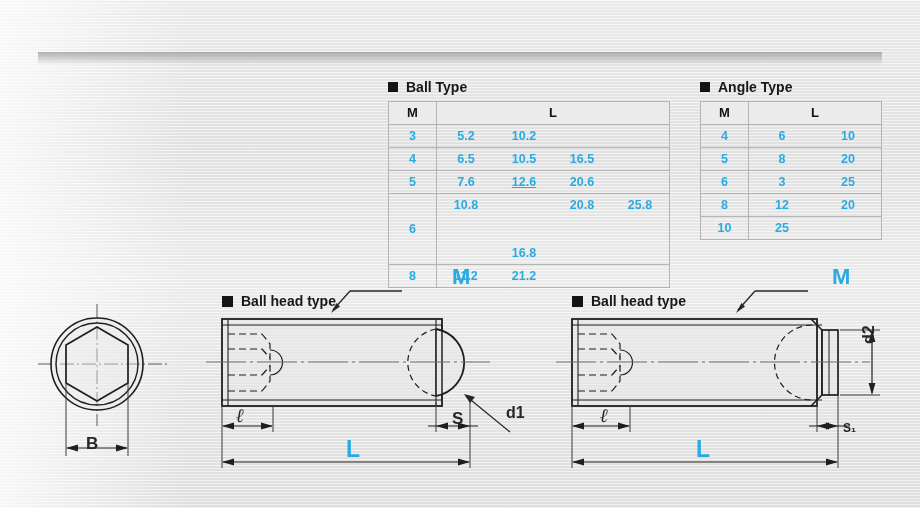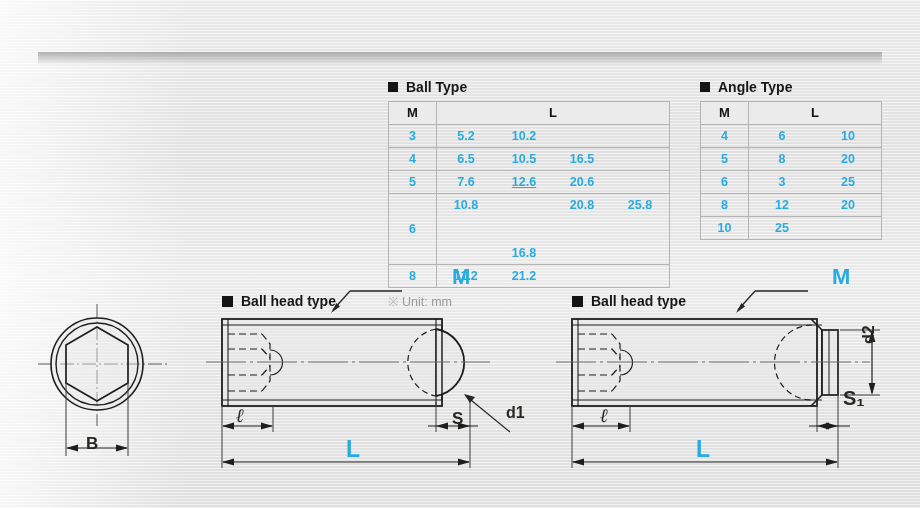--- a/index.html
+++ b/index.html
@@ -140,24 +140,20 @@
               <div class="lrow">
                 <span style="width: 58px;">11.2</span>
                 <span style="width: 58px;">21.2</span>
                 <span style="width: 58px;"></span>
                 <span style="width: 58px;"></span>
               </div>
             </td>
           </tr>
         </tbody>
     </table>
-    <div class="unit">
-      <span class="mark">※</span>
-      <span>Unit: mm</span>
-    </div>
   </div>
 
   <div class="tbl-block" style="left:700px; top:79px;">
     <div class="tbl-head">
       <span class="sq"></span>
       <span class="tbl-title">Angle Type</span>
     </div>
     <table class="spec">
       <thead>
         <tr>
@@ -354,17 +350,17 @@
     <polygon points="267,164 279,160.6 279,167.4" fill="#1e1e1e"></polygon>
     <polygon points="288,164 276,160.6 276,167.4" fill="#1e1e1e"></polygon>
 
     <line x1="23" y1="200" x2="287" y2="200" stroke="#1e1e1e" stroke-width="1.2"></line>
     <polygon points="22,200 34,196.6 34,203.4" fill="#1e1e1e"></polygon>
     <polygon points="288,200 276,196.6 276,203.4" fill="#1e1e1e"></polygon>
   </svg>
 
   <div class="lbl lbl-cyan" style="left:832px; top:264px; font-size:22px;">M</div>
   <div class="lbl lbl-dark" style="left:600px; top:405px; font-size:19px; font-style:italic; font-family:'Liberation Serif', serif;">ℓ</div>
-  <div class="lbl lbl-dark" style="left:843px; top:387px; font-size:20px;">S₁</div>
+  <div class="lbl lbl-dark" style="left:843px; top:421px; font-size:12px;">S₁</div>
   <div class="lbl lbl-dark" style="left:860px; top:344px; font-size:16px; transform:rotate(-90deg); transform-origin:left top;">d2</div>
   <div class="lbl lbl-cyan" style="left:696px; top:436px; font-size:23px;">L</div>
 
 </div>
 
 </body></html>

